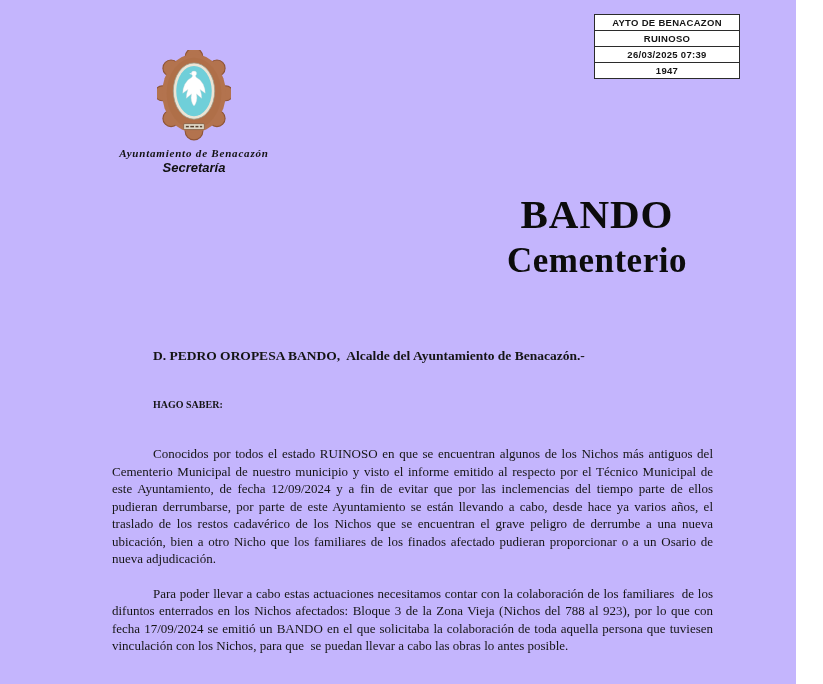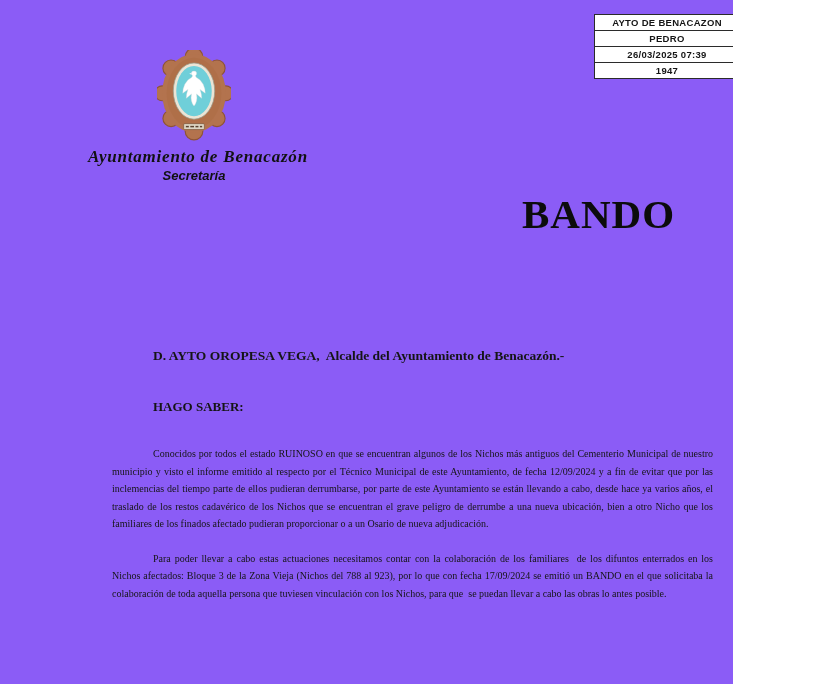--- a/index.html
+++ b/index.html
@@ -2,23 +2,23 @@
 <html><head>
 <meta charset="utf-8">
 <style>
   html, body {
     margin: 0;
     padding: 0;
     background: #ffffff;
   }
   .page {
     position: relative;
-    width: 733px;
+    width: 796px;
     height: 684px;
-    background: #8b5cf6;
+    background: #c4b5fd;
     overflow: hidden;
     font-family: "Liberation Serif", serif;
     color: #151515;
   }
 
   
   .stamp {
     position: absolute;
     left: 594px;
     top: 14px;
@@ -52,39 +52,39 @@
     width: 74px;
     height: 94px;
     margin: 0 auto;
     display: block;
   }
   .org-name {
     margin-top: 3px;
     font-family: "Liberation Serif", serif;
     font-weight: bold;
     font-style: italic;
-    font-size: 17px;
+    font-size: 11px;
     letter-spacing: 0.8px;
     color: #111;
     white-space: nowrap;
     text-align: center;
   }
   .org-dept {
     font-family: "Liberation Sans", sans-serif;
     font-weight: bold;
     font-style: italic;
     font-size: 13px;
     color: #111;
     margin-top: 1px;
   }
 
   
   .doc-title {
     position: absolute;
-    left: 522px;
+    left: 507px;
     top: 190px;
     text-align: center;
   }
   .doc-title .main {
     font-family: "Liberation Serif", serif;
     font-weight: bold;
     font-size: 41px;
     line-height: 48px;
     letter-spacing: 1px;
     color: #0c0c0c;
@@ -105,46 +105,46 @@
     top: 348px;
     font-weight: bold;
     font-size: 13.5px;
     white-space: pre-wrap;
   }
   .announce {
     position: absolute;
     left: 153px;
     top: 399px;
     font-weight: bold;
-    font-size: 13px;
+    font-size: 10px;
   }
   .body-text {
     position: absolute;
     left: 112px;
     top: 445px;
     width: 601px;
   }
   .body-text p {
     margin: 0 0 17px 0;
-    font-size: 10px;
+    font-size: 13px;
     line-height: 17.5px;
     text-align: justify;
     text-indent: 41px;
     white-space: pre-wrap;
     color: #151515;
   }
 </style>
 </head>
 <body>
 
 <div class="page">
 
   <div class="stamp">
     <div class="stamp-row">AYTO DE  BENACAZON</div>
-    <div class="stamp-row">PEDRO</div>
+    <div class="stamp-row">RUINOSO</div>
     <div class="stamp-row">26/03/2025 07:39</div>
     <div class="stamp-row">1947</div>
   </div>
 
   <div class="letterhead">
     <svg class="seal" viewBox="0 0 100 126" aria-hidden="true">
 
       <g fill="#b3734e" stroke="#8f5434" stroke-width="1.5">
         <circle cx="50" cy="9" r="12"></circle>
         <circle cx="81" cy="24" r="11"></circle>
@@ -178,23 +178,24 @@
         <rect x="52" y="102" width="4" height="2" fill="#5a4330"></rect>
         <rect x="58" y="102" width="3" height="2" fill="#5a4330"></rect>
       </g>
     </svg>
     <div class="org-name">Ayuntamiento de Benacazón</div>
     <div class="org-dept">Secretaría</div>
   </div>
 
   <div class="doc-title">
     <div class="main">BANDO</div>
-  </div>
-
-  <div class="salutation">D. AYTO OROPESA VEGA,  Alcalde del Ayuntamiento de Benacazón.-</div>
+    <div class="sub">Cementerio</div>
+  </div>
+
+  <div class="salutation">D. PEDRO OROPESA BANDO,  Alcalde del Ayuntamiento de Benacazón.-</div>
   <div class="announce">HAGO SABER:</div>
 
   <div class="body-text">
     <p>Conocidos por todos el estado RUINOSO en que se encuentran algunos de los Nichos más antiguos del Cementerio Municipal de nuestro municipio y visto el informe emitido al respecto por el Técnico Municipal de este Ayuntamiento, de fecha 12/09/2024 y a fin de evitar que por las inclemencias del tiempo parte de ellos pudieran derrumbarse, por parte de este Ayuntamiento se están llevando a cabo, desde hace ya varios años, el traslado de los restos cadavérico de los Nichos que se encuentran el grave peligro de derrumbe a una nueva ubicación, bien a otro Nicho que los familiares de los finados afectado pudieran proporcionar o a un Osario de nueva adjudicación.</p>
     <p>Para poder llevar a cabo estas actuaciones necesitamos contar con la colaboración de los familiares  de los difuntos enterrados en los Nichos afectados: Bloque 3 de la Zona Vieja (Nichos del 788 al 923), por lo que con fecha 17/09/2024 se emitió un BANDO en el que solicitaba la colaboración de toda aquella persona que tuviesen vinculación con los Nichos, para que  se puedan llevar a cabo las obras lo antes posible.</p>
   </div>
 
 </div>
 
 </body></html>

